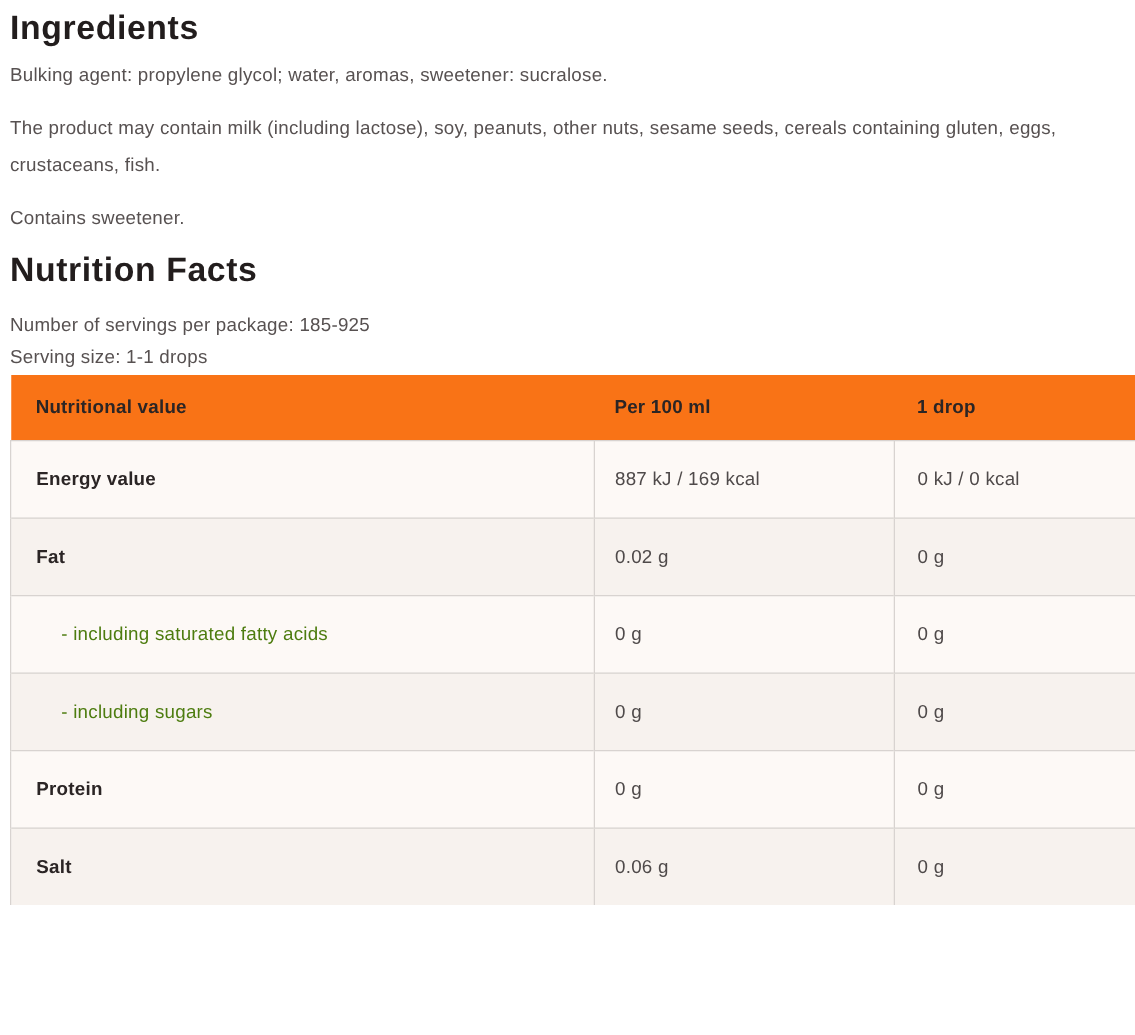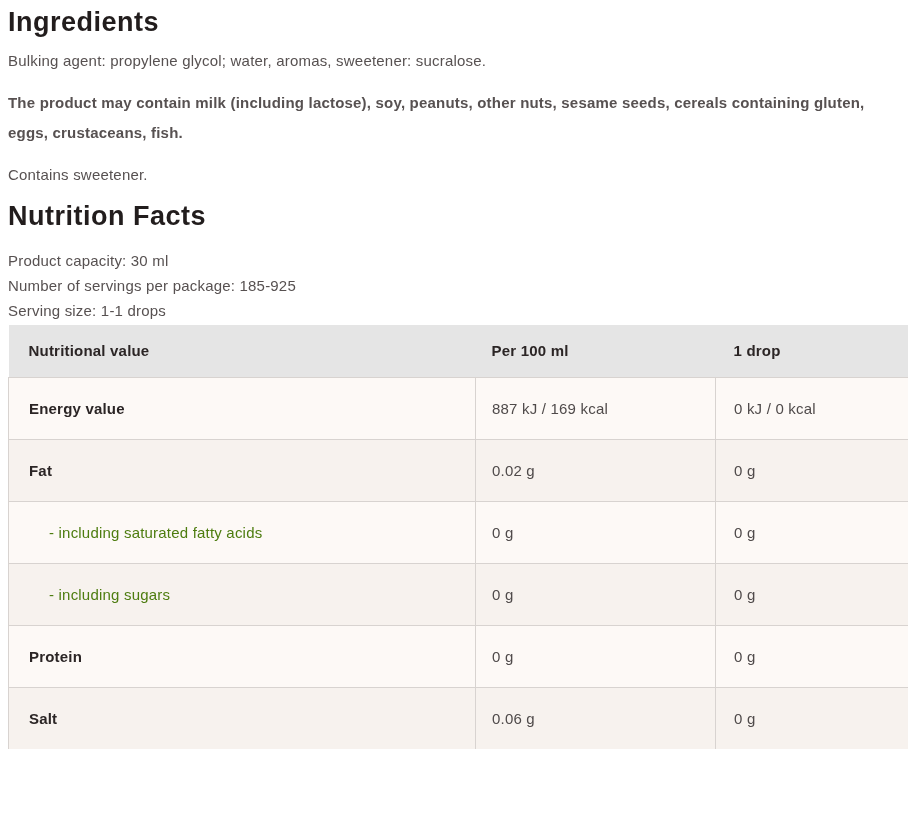--- a/index.html
+++ b/index.html
@@ -27,21 +27,21 @@
   h2.second { margin-top: 10px; }
   .para {
     max-width: 872px;
     margin: 0;
     font-size: 15px;
     line-height: 30px;
     letter-spacing: 0.2px;
     color: #575151;
   }
   .para.p1 { margin-top: 8px; }
-  .para.p2 { margin-top: 12px; font-weight: bold; }
+  .para.p2 { margin-top: 12px; }
   .para.p3 { margin-top: 12px; }
   .meta { margin-top: 16px; }
   .meta-line {
     font-size: 15px;
     line-height: 25px;
     letter-spacing: 0.2px;
     color: #575151;
   }
   table.nutrition {
     margin-top: 2px;
@@ -52,21 +52,21 @@
   table.nutrition col.c1 { width: 467px; }
   table.nutrition col.c2 { width: 240px; }
   table.nutrition th {
     text-align: left;
     font-size: 15px;
     font-weight: 700;
     color: #2b2525;
     letter-spacing: 0.2px;
     height: 52px;
     vertical-align: middle;
-    background: #e5e5e5;
+    background: #f97316;
     padding: 0 10px 0 20px;
   }
   table.nutrition th.h2col { padding-left: 16px; }
   table.nutrition th.h3col { padding-left: 18px; }
   table.nutrition td {
     font-size: 15px;
     letter-spacing: 0.2px;
     height: 62px;
     vertical-align: middle;
     border-top: 1px solid #d8d3d0;
@@ -104,21 +104,20 @@
 
   <p class="para p1">Bulking agent: propylene glycol; water, aromas, sweetener: sucralose.</p>
 
   <p class="para p2">The product may contain milk (including lactose), soy, peanuts, other nuts, sesame seeds, cereals containing gluten, eggs, crustaceans, fish.</p>
 
   <p class="para p3">Contains sweetener.</p>
 
   <h2 class="section-title second">Nutrition Facts</h2>
 
   <div class="meta">
-    <div class="meta-line">Product capacity: 30 ml</div>
     <div class="meta-line">Number of servings per package: 185-925</div>
     <div class="meta-line">Serving size: 1-1 drops</div>
   </div>
 
   <table class="nutrition">
     <colgroup>
         <col class="c1">
         <col class="c2">
         <col class="c3">
       </colgroup>

